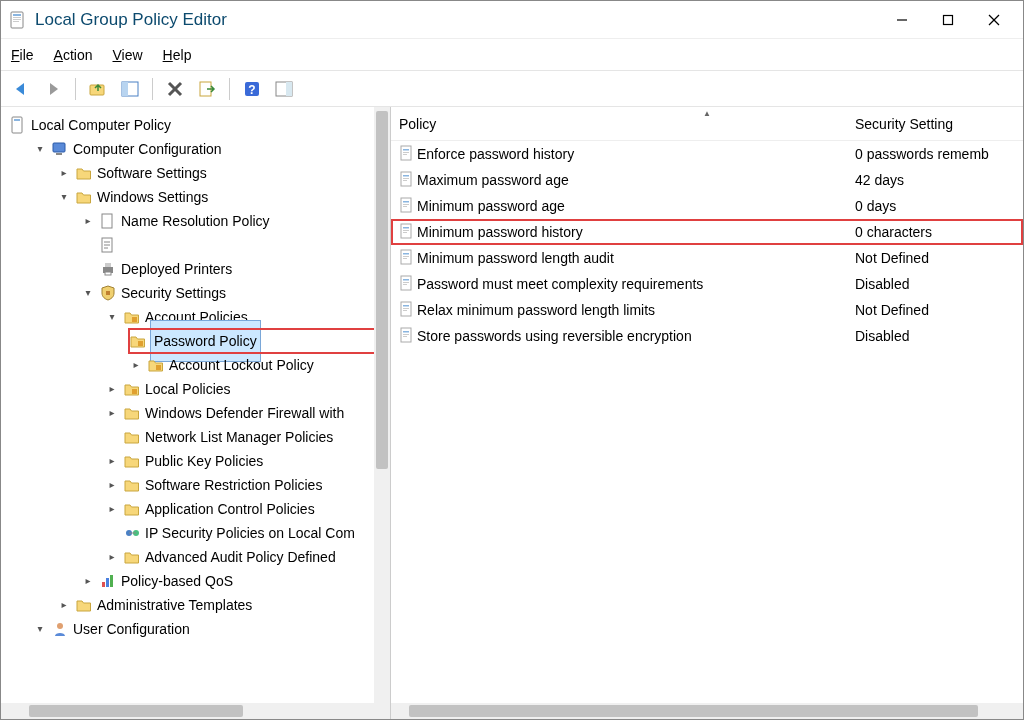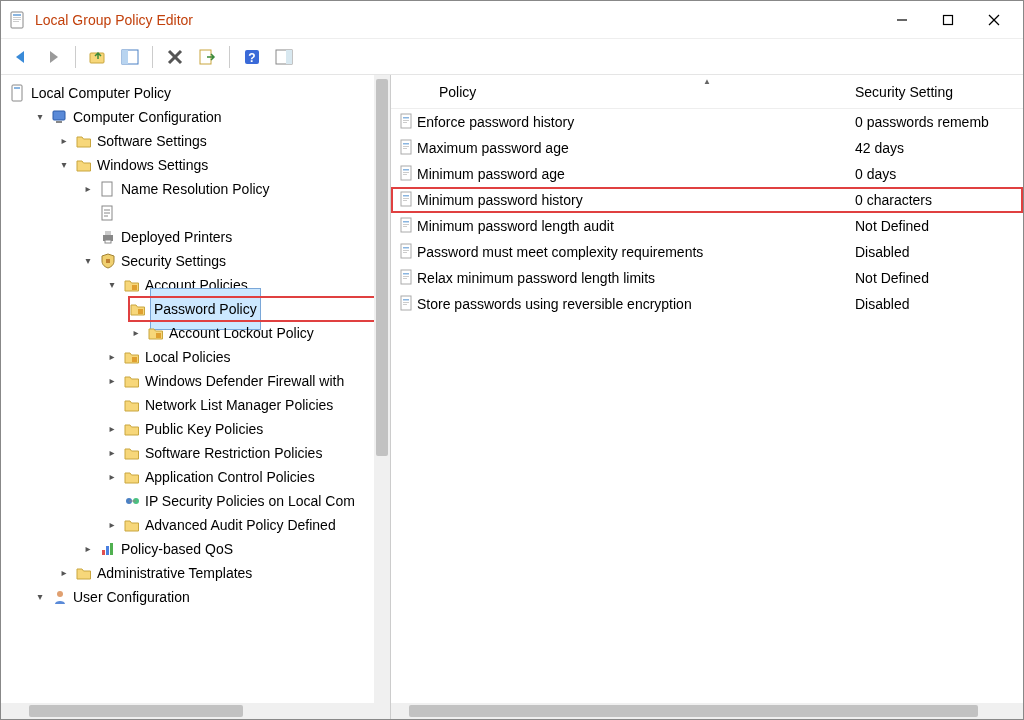--- a/index.html
+++ b/index.html
@@ -2,21 +2,21 @@
 <html><head>
 <meta charset="utf-8">
 <style>
   * { box-sizing: border-box; margin: 0; padding: 0; font-family: "Segoe UI", Tahoma, sans-serif; }
   body { width: 1024px; height: 720px; overflow: hidden; background: #fff; }
   .window { width: 1024px; height: 720px; border: 1px solid #888; display: flex; flex-direction: column; background: #fff; }
 
   
   .titlebar { height: 38px; display: flex; align-items: center; padding: 0 6px; border-bottom: 1px solid #eee; }
   .titlebar .app-icon { width: 18px; height: 18px; margin: 0 8px 0 2px; }
-  .titlebar .title { flex: 1; font-size: 14px; color: #c2410c; }
+  .titlebar .title { flex: 1; font-size: 17px; color: #0c4a6e; }
   .titlebar .wbtn { width: 46px; height: 32px; display: flex; align-items: center; justify-content: center; font-size: 14px; color: #000; }
 
   
   .menubar { height: 32px; display: flex; align-items: center; padding: 0 10px; gap: 20px; border-bottom: 1px solid #e5e5e5; font-size: 14px; }
   .menubar span { cursor: default; }
   .menubar .acc { text-decoration: underline; }
 
   
   .toolbar { height: 36px; display: flex; align-items: center; padding: 0 6px; gap: 4px; border-bottom: 1px solid #e5e5e5; }
   .tbtn { width: 28px; height: 28px; display: flex; align-items: center; justify-content: center; }
@@ -38,21 +38,21 @@
   .tree ul { list-style: none; padding-left: 24px; }
   .tree li { white-space: nowrap; }
   .trow { display: flex; align-items: center; gap: 4px; height: 24px; }
   .chevron { width: 14px; height: 14px; display: inline-flex; align-items: center; justify-content: center; color: #555; font-size: 10px; }
   .ticon { width: 18px; height: 18px; display: inline-flex; align-items: center; justify-content: center; flex-shrink: 0; }
   .sel { background: #cce8ff; outline: 1px solid #7aa7d8; }
   .hlred { outline: 2px solid #e04040; outline-offset: -1px; }
 
   
   .plist-header { display: flex; align-items: center; height: 34px; padding: 0 8px; border-bottom: 1px solid #eee; font-size: 14px; position: relative; }
-  .plist-header .col-policy { flex: 1; margin-left: 40px; }
+  .plist-header .col-policy { flex: 1; }
   .plist-header .col-setting { width: 160px; }
   .plist-header .sort-ind { position: absolute; left: 50%; top: 2px; font-size: 8px; color: #666; transform: translateX(-50%); }
   .prow { display: flex; align-items: center; height: 26px; padding: 0 8px; font-size: 14px; gap: 0; }
   .prow .picon { width: 18px; height: 18px; flex-shrink: 0; }
   .prow .pname { flex: 1; white-space: nowrap; overflow: hidden; text-overflow: ellipsis; }
   .prow .pval { width: 160px; white-space: nowrap; overflow: hidden; text-overflow: ellipsis; }
   .prow.hlred { outline: 2px solid #e04040; outline-offset: -2px; }
 
   svg { display: block; }
 </style>
@@ -83,20 +83,26 @@
         </svg>
     </div>
     <div class="wbtn">
       <svg width="12" height="12">
           <line x1="1" y1="1" x2="11" y2="11" stroke="#000" stroke-width="1.3"></line>
           <line x1="11" y1="1" x2="1" y2="11" stroke="#000" stroke-width="1.3"></line>
         </svg>
     </div>
   </div>
 
+  <div class="menubar">
+    <span><span class="acc">F</span>ile</span>
+    <span><span class="acc">A</span>ction</span>
+    <span><span class="acc">V</span>iew</span>
+    <span><span class="acc">H</span>elp</span>
+  </div>
 
   <div class="toolbar">
     <div class="tbtn">
         <svg width="20" height="20">
           <path d="M13 4 L5 10 L13 16 Z" fill="#3a8ad8"></path>
         </svg>
       </div>
     <div class="tbtn">
         <svg width="20" height="20">
           <path d="M7 4 L15 10 L7 16 Z" fill="#9a9a9a"></path>

